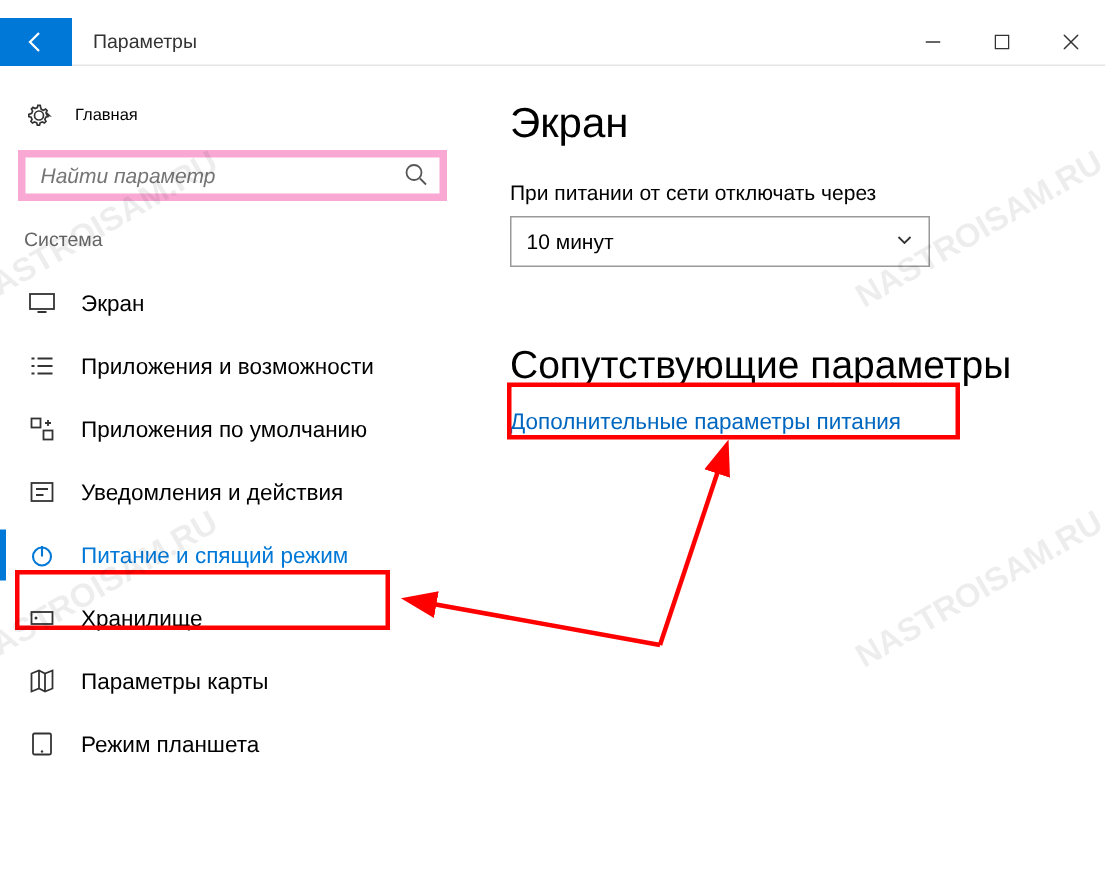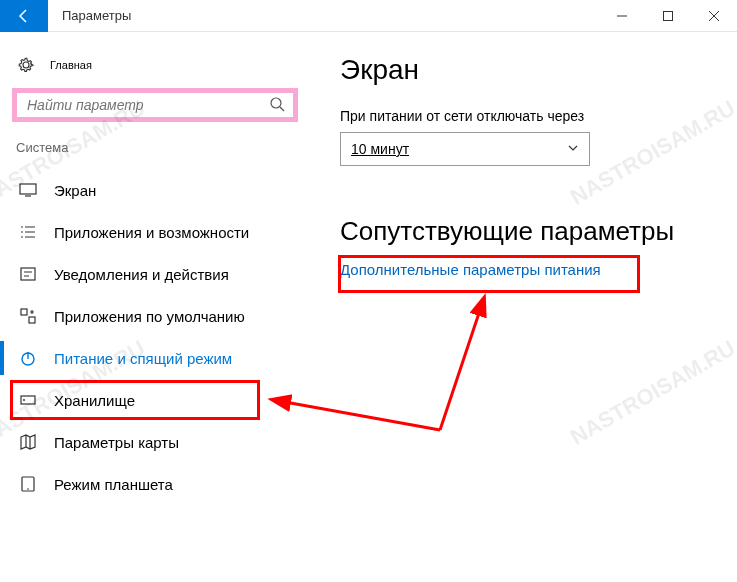--- a/index.html
+++ b/index.html
@@ -12,20 +12,21 @@
     height: 582px;
     overflow: hidden;
     position: relative;
   }
   .titlebar {
     height: 32px;
     display: flex;
     align-items: center;
     background: #fff;
     border-bottom: 1px solid #e5e5e5;
+    margin-top: 12px;
   }
   .back-btn {
     width: 48px;
     height: 32px;
     background: #0078d7;
     color: #fff;
     display: flex;
     align-items: center;
     justify-content: center;
     cursor: pointer;
@@ -123,31 +124,30 @@
   .h1 {
     font-size: 28px;
     font-weight: 400;
     margin-bottom: 22px;
   }
   .label {
     font-size: 14px;
     margin-bottom: 8px;
   }
   .dropdown {
-    width: 250px;
+    width: 280px;
     height: 34px;
     border: 1px solid #999;
     display: flex;
     align-items: center;
     justify-content: space-between;
     padding: 0 10px;
     font-size: 14px;
     cursor: pointer;
     margin-bottom: 50px;
-    text-decoration: underline;
   }
   .h2 {
     font-size: 26px;
     font-weight: 400;
     margin-bottom: 14px;
   }
   .link {
     color: #0067c0;
     font-size: 15px;
     cursor: pointer;
@@ -241,36 +241,36 @@
           <svg width="18" height="18" viewBox="0 0 18 18">
             <path d="M2 4h2M6 4h10M2 9h2M6 9h10M2 14h2M6 14h10" stroke="#333" stroke-width="1.2"></path>
           </svg>
         </span>
       <span>Приложения и возможности</span>
     </div>
 
     <div class="nav-item">
       <span class="icon">
           <svg width="18" height="18" viewBox="0 0 18 18">
-            <rect x="2" y="3" width="14" height="12" stroke="#333" fill="none" stroke-width="1.2"></rect>
-            <path d="M5 7h8M5 11h5" stroke="#333" stroke-width="1.2"></path>
-          </svg>
-        </span>
-      <span>Уведомления и действия</span>
-    </div>
-
-    <div class="nav-item">
-      <span class="icon">
-          <svg width="18" height="18" viewBox="0 0 18 18">
             <rect x="2" y="2" width="6" height="6" stroke="#333" fill="none" stroke-width="1.2"></rect>
             <rect x="10" y="10" width="6" height="6" stroke="#333" fill="none" stroke-width="1.2"></rect>
             <path d="M11 5h4M13 3v4" stroke="#333" stroke-width="1.2"></path>
           </svg>
         </span>
       <span>Приложения по умолчанию</span>
+    </div>
+
+    <div class="nav-item">
+      <span class="icon">
+          <svg width="18" height="18" viewBox="0 0 18 18">
+            <rect x="2" y="3" width="14" height="12" stroke="#333" fill="none" stroke-width="1.2"></rect>
+            <path d="M5 7h8M5 11h5" stroke="#333" stroke-width="1.2"></path>
+          </svg>
+        </span>
+      <span>Уведомления и действия</span>
     </div>
 
     <div class="nav-item active">
       <div class="bar"></div>
       <span class="icon">
           <svg width="18" height="18" viewBox="0 0 18 18">
             <circle cx="9" cy="10" r="6" stroke="#0078d7" fill="none" stroke-width="1.4"></circle>
             <path d="M9 3v7" stroke="#0078d7" stroke-width="1.4"></path>
           </svg>
         </span>

